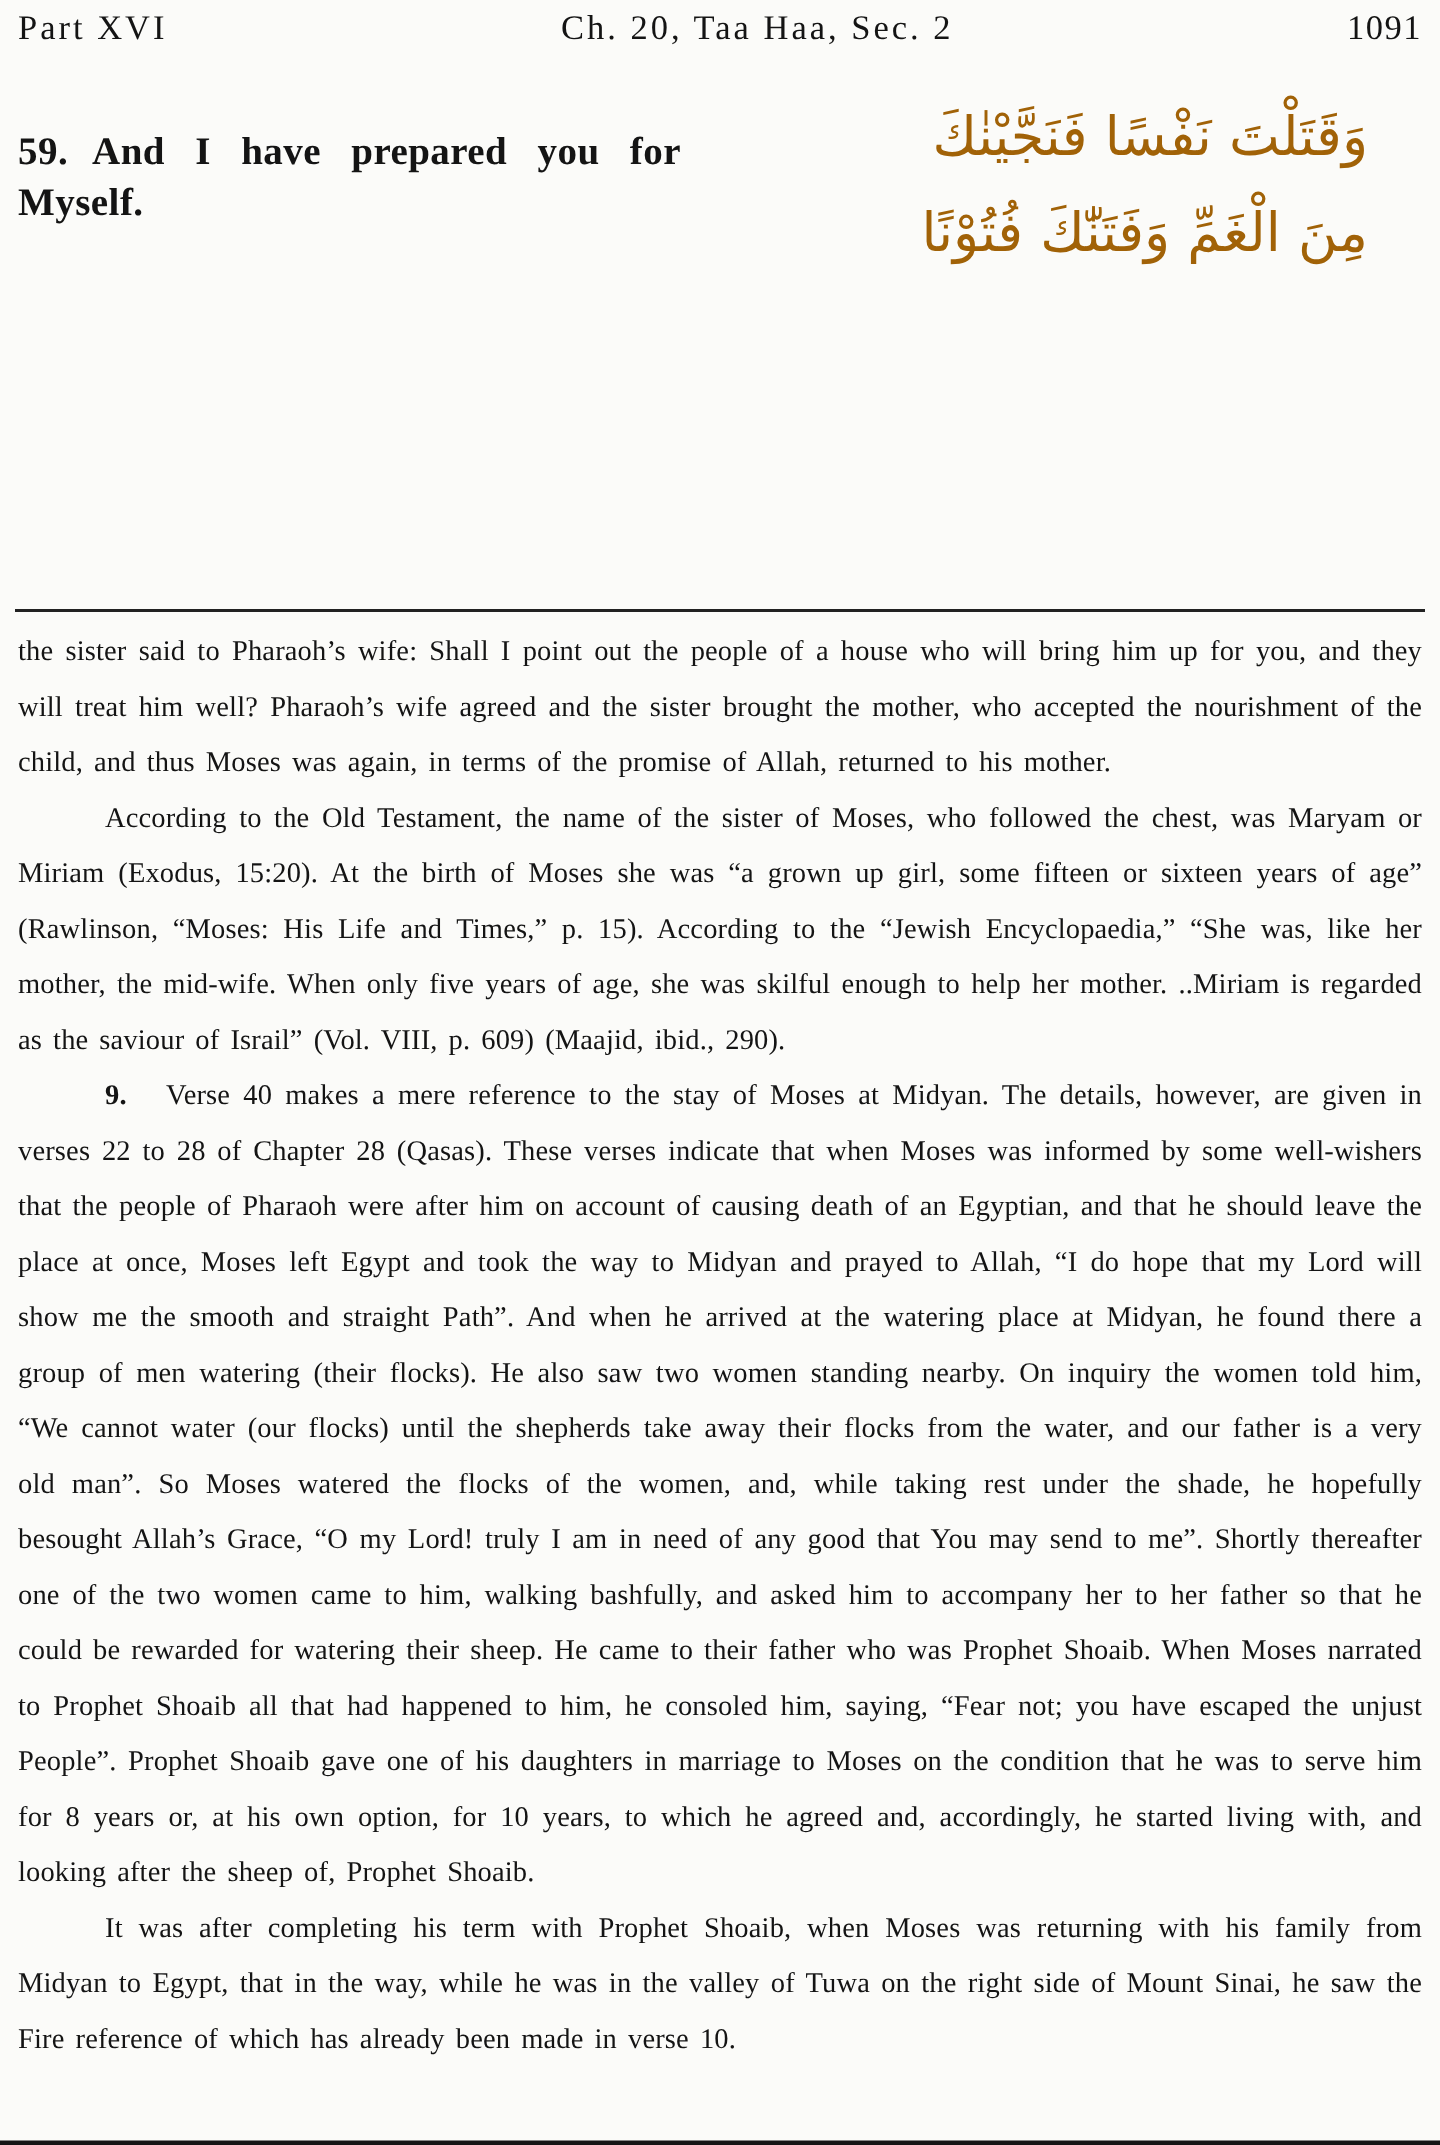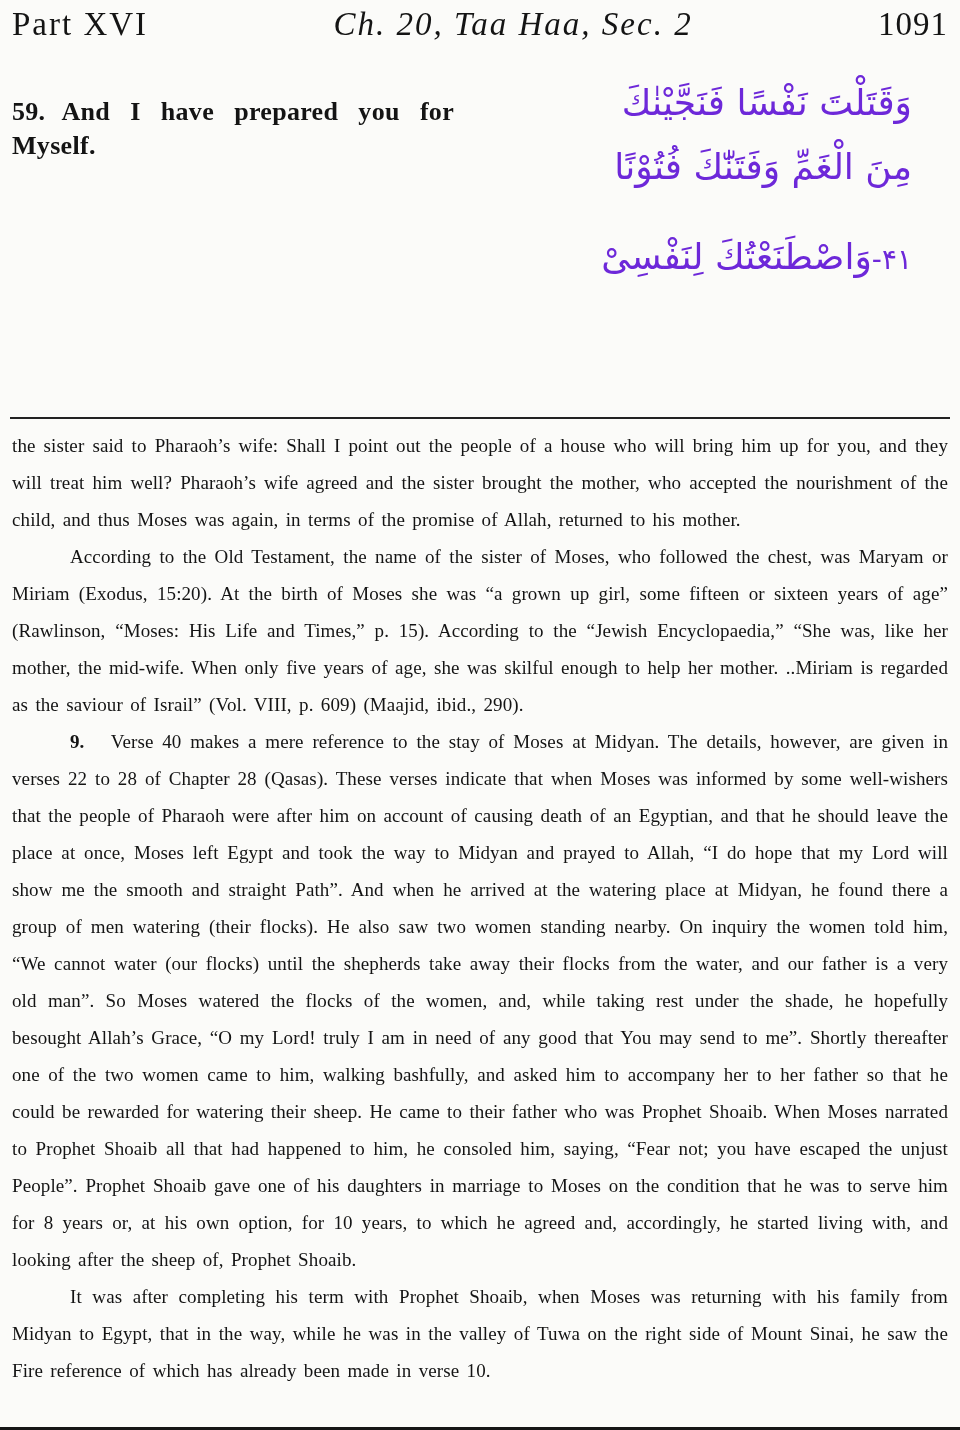--- a/index.html
+++ b/index.html
@@ -7,43 +7,43 @@
     width:960px;height:1430px;
     background:#fbfbf9;
     color:#141414;
     font-family:"Liberation Serif", serif;
     position:relative;
     overflow:hidden;
   }
   .page{position:relative;width:100%;height:100%;box-sizing:border-box;padding:6px 12px 0 12px;}
 
   
-  .hdr{display:flex;justify-content:space-between;align-items:baseline;font-size:33px;}
+  .hdr{display:flex;justify-content:space-between;align-items:baseline;font-size:23px;}
   .hdr .left{letter-spacing:2px;}
-  .hdr .center{font-style:italic;letter-spacing:2px;text-align:center;}
+  .hdr .center{letter-spacing:2px;text-align:center;}
   .hdr .right{letter-spacing:1px;}
 
   
   .verse-row{display:flex;margin-top:28px;min-height:336px;}
   .col-en{width:442px;flex:0 0 442px;}
   .col-en p{
     margin:0;
     font-size:26px;font-weight:bold;
     line-height:33.5px;
     text-align:justify;
     word-spacing:5px;
     letter-spacing:0.3px;
   }
   .col-en p:after{content:"";display:inline-block;width:100%;}
   .col-en p.v41{margin-top:24px;}
   .col-en sup{font-size:60%;line-height:0;}
   .v41 .vnum{margin-right:16px;}
   .col-ar{flex:1;direction:rtl;text-align:right;padding-right:36px;
     font-family:"DejaVu Sans", sans-serif;
-    font-size:36px;line-height:64px;color:#6d28d9;}
+    font-size:36px;line-height:64px;color:#a16207;}
   .ar-line{white-space:nowrap;}
   .ar-line.v41ar{margin-top:26px;}
   .ar-line .aynum{font-size:28px;letter-spacing:1px;}
 
   
   .rule{border:0;border-top:2px solid #222;margin:10px -2px 0 -2px;}
 
   
   .commentary{margin-top:8px;}
   .commentary p{
@@ -71,21 +71,20 @@
     <span class="right">1091</span>
   </header>
 
   <section class="verse-row">
     <div class="col-en">
       <p class="v41"><span class="vnum">59.</span><span>And I have prepared you for Myself.</span></p>
     </div>
     <div class="col-ar" dir="rtl">
       <div class="ar-line">وَقَتَلْتَ نَفْسًا فَنَجَّيْنٰكَ</div>
       <div class="ar-line">مِنَ الْغَمِّ وَفَتَنّٰكَ فُتُوْنًا</div>
-      <div class="ar-line v41ar"><span class="aynum">۴۱-</span><span>وَاصْطَنَعْتُكَ لِنَفْسِىْ</span></div>
     </div>
   </section>
 
   <hr class="rule">
 
   <section class="commentary">
     <p class="noindent"><span>the sister said to Pharaoh’s wife: Shall I point out the people of a house who will bring him up for you, and they will treat him well? Pharaoh’s wife agreed and the sister brought the mother, who accepted the nourishment of the child, and thus Moses was again, in terms of the promise of Allah, returned to his mother.</span></p>
     <p class="indent"><span>According to the Old Testament, the name of the sister of Moses, who followed the chest, was Maryam or Miriam (Exodus, 15:20). At the birth of Moses she was “a grown up girl, some fifteen or sixteen years of age” (Rawlinson, “Moses: His Life and Times,” p. 15). According to the “Jewish Encyclopaedia,” “She was, like her mother, the mid-wife. When only five years of age, she was skilful enough to help her mother. ..Miriam is regarded as the saviour of Israil” (Vol. VIII, p. 609) (Maajid, </span><span class="i">ibid.,</span><span> 290).</span></p>
     <p class="indent"><span class="b">9.</span><span>&nbsp;&nbsp;&nbsp;Verse 40 makes a mere reference to the stay of Moses at Midyan. The details, however, are given in verses 22 to 28 of Chapter 28 (</span><span class="i">Qasas</span><span>). These verses indicate that when Moses was informed by some well-wishers that the people of Pharaoh were after him on account of causing death of an Egyptian, and that he should leave the place at once, Moses left Egypt and took the way to Midyan and prayed to Allah, “I do hope that my Lord will show me the smooth and straight Path”. And when he arrived at the watering place at Midyan, he found there a group of men watering (their flocks). He also saw two women standing nearby. On inquiry the women told him, “We cannot water (our flocks) until the shepherds take away their flocks from the water, and our father is a very old man”. So Moses watered the flocks of the women, and, while taking rest under the shade, he hopefully besought Allah’s Grace, “O my Lord! truly I am in need of any good that You may send to me”. Shortly thereafter one of the two women came to him, walking bashfully, and asked him to accompany her to her father so that he could be rewarded for watering their sheep. He came to their father who was Prophet Shoaib. When Moses narrated to Prophet Shoaib all that had happened to him, he consoled him, saying, “Fear not; you have escaped the unjust People”. Prophet Shoaib gave one of his daughters in marriage to Moses on the condition that he was to serve him for 8 years or, at his own option, for 10 years, to which he agreed and, accordingly, he started living with, and looking after the sheep of, Prophet Shoaib.</span></p>
     <p class="indent"><span>It was after completing his term with Prophet Shoaib, when Moses was returning with his family from Midyan to Egypt, that in the way, while he was in the valley of Tuwa on the right side of Mount Sinai, he saw the Fire reference of which has already been made in verse 10.</span></p>

